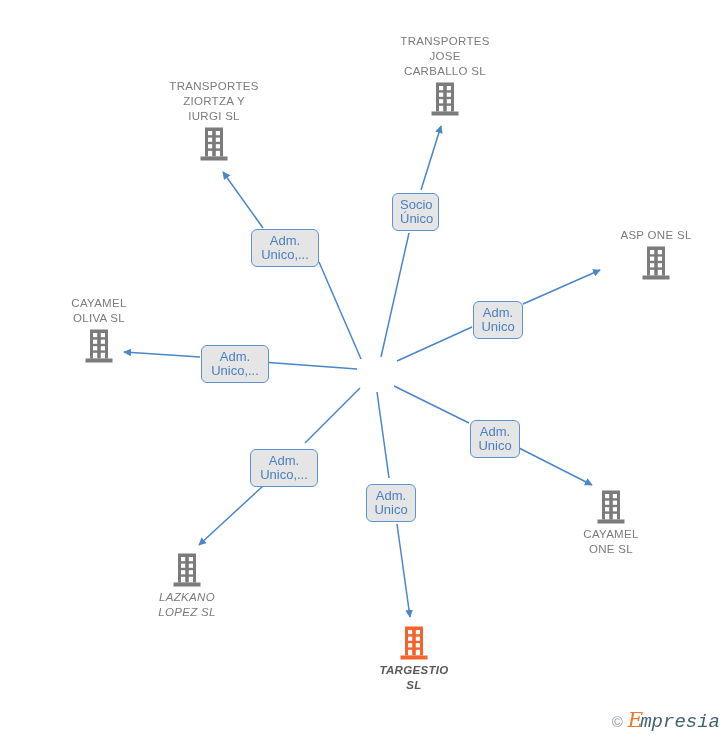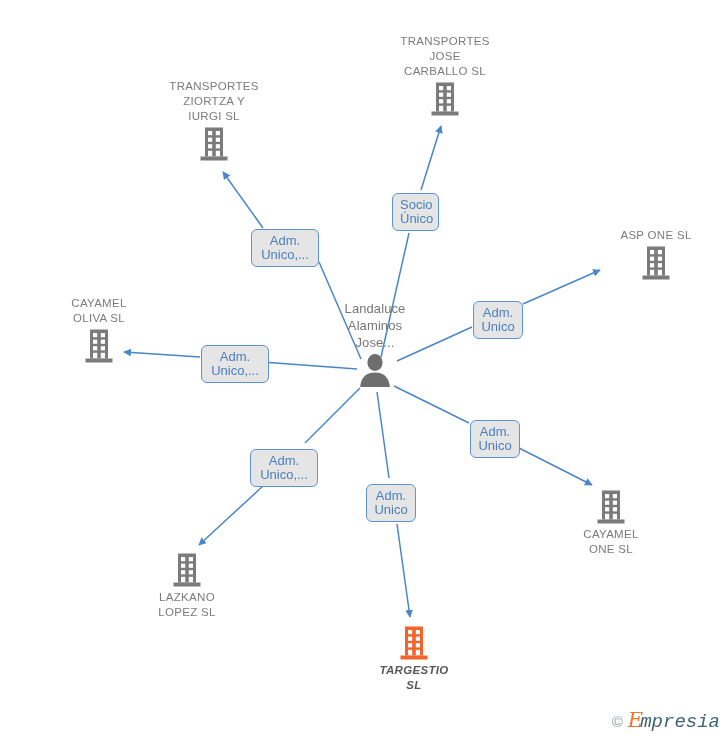--- a/index.html
+++ b/index.html
@@ -150,29 +150,20 @@
       <line x1="360" y1="388" x2="305" y2="443" stroke="#4a86c8" stroke-width="1.5"></line>
       <line x1="263" y1="486" x2="199" y2="545" stroke="#4a86c8" stroke-width="1.5" marker-end="url(#arrow)"></line>
     </g>
 
     <g>
       <line x1="377" y1="392" x2="389" y2="478" stroke="#4a86c8" stroke-width="1.5"></line>
       <line x1="397" y1="524" x2="410" y2="617" stroke="#4a86c8" stroke-width="1.5" marker-end="url(#arrow)"></line>
     </g>
   </svg>
 
-  <div class="node above" style="left:375px; top:300px;">
-    <div class="node-label person">Landaluce
-Alaminos
-Jose...</div>
-    <svg class="node-icon" width="36" height="34" viewBox="0 0 36 34" xmlns="http://www.w3.org/2000/svg">
-      <ellipse cx="18" cy="9.5" rx="7.6" ry="8.4" fill="#6e6e6e"></ellipse>
-      <path d="M18 19.5 C 8.5 19.5 3.6 25.5 3.2 34 L 32.8 34 C 32.4 25.5 27.5 19.5 18 19.5 Z" fill="#6e6e6e"></path>
-    </svg>
-  </div>
 
   <div class="node above" style="left:445px; top:34px;">
     <div class="node-label company">TRANSPORTES
 JOSE
 CARBALLO  SL</div>
     <svg class="node-icon" width="30" height="36" viewBox="0 0 30 36" xmlns="http://www.w3.org/2000/svg">
       <rect x="6" y="1.5" width="18" height="29" fill="#7b7b7b"></rect>
       <rect x="9" y="5" width="4.2" height="4.2" fill="#ffffff"></rect>
       <rect x="16.8" y="5" width="4.2" height="4.2" fill="#ffffff"></rect>
       <rect x="9" y="11.6" width="4.2" height="4.2" fill="#ffffff"></rect>
@@ -246,21 +237,21 @@
       <rect x="9" y="18.2" width="4.2" height="4.2" fill="#ffffff"></rect>
       <rect x="16.8" y="18.2" width="4.2" height="4.2" fill="#ffffff"></rect>
       <rect x="9" y="24.8" width="4.2" height="5.7" fill="#ffffff"></rect>
       <rect x="16.8" y="24.8" width="4.2" height="5.7" fill="#ffffff"></rect>
       <rect x="1.5" y="30.5" width="27" height="4" fill="#7b7b7b"></rect>
     </svg>
     <div class="node-label company">CAYAMEL
 ONE  SL</div>
   </div>
 
-  <div class="node below" style="left:187px; top:550px;">
+  <div class="node below" style="left:187px; top:550px;font-style:italic;">
     <svg class="node-icon" width="30" height="36" viewBox="0 0 30 36" xmlns="http://www.w3.org/2000/svg">
       <rect x="6" y="1.5" width="18" height="29" fill="#7b7b7b"></rect>
       <rect x="9" y="5" width="4.2" height="4.2" fill="#ffffff"></rect>
       <rect x="16.8" y="5" width="4.2" height="4.2" fill="#ffffff"></rect>
       <rect x="9" y="11.6" width="4.2" height="4.2" fill="#ffffff"></rect>
       <rect x="16.8" y="11.6" width="4.2" height="4.2" fill="#ffffff"></rect>
       <rect x="9" y="18.2" width="4.2" height="4.2" fill="#ffffff"></rect>
       <rect x="16.8" y="18.2" width="4.2" height="4.2" fill="#ffffff"></rect>
       <rect x="9" y="24.8" width="4.2" height="5.7" fill="#ffffff"></rect>
       <rect x="16.8" y="24.8" width="4.2" height="5.7" fill="#ffffff"></rect>

